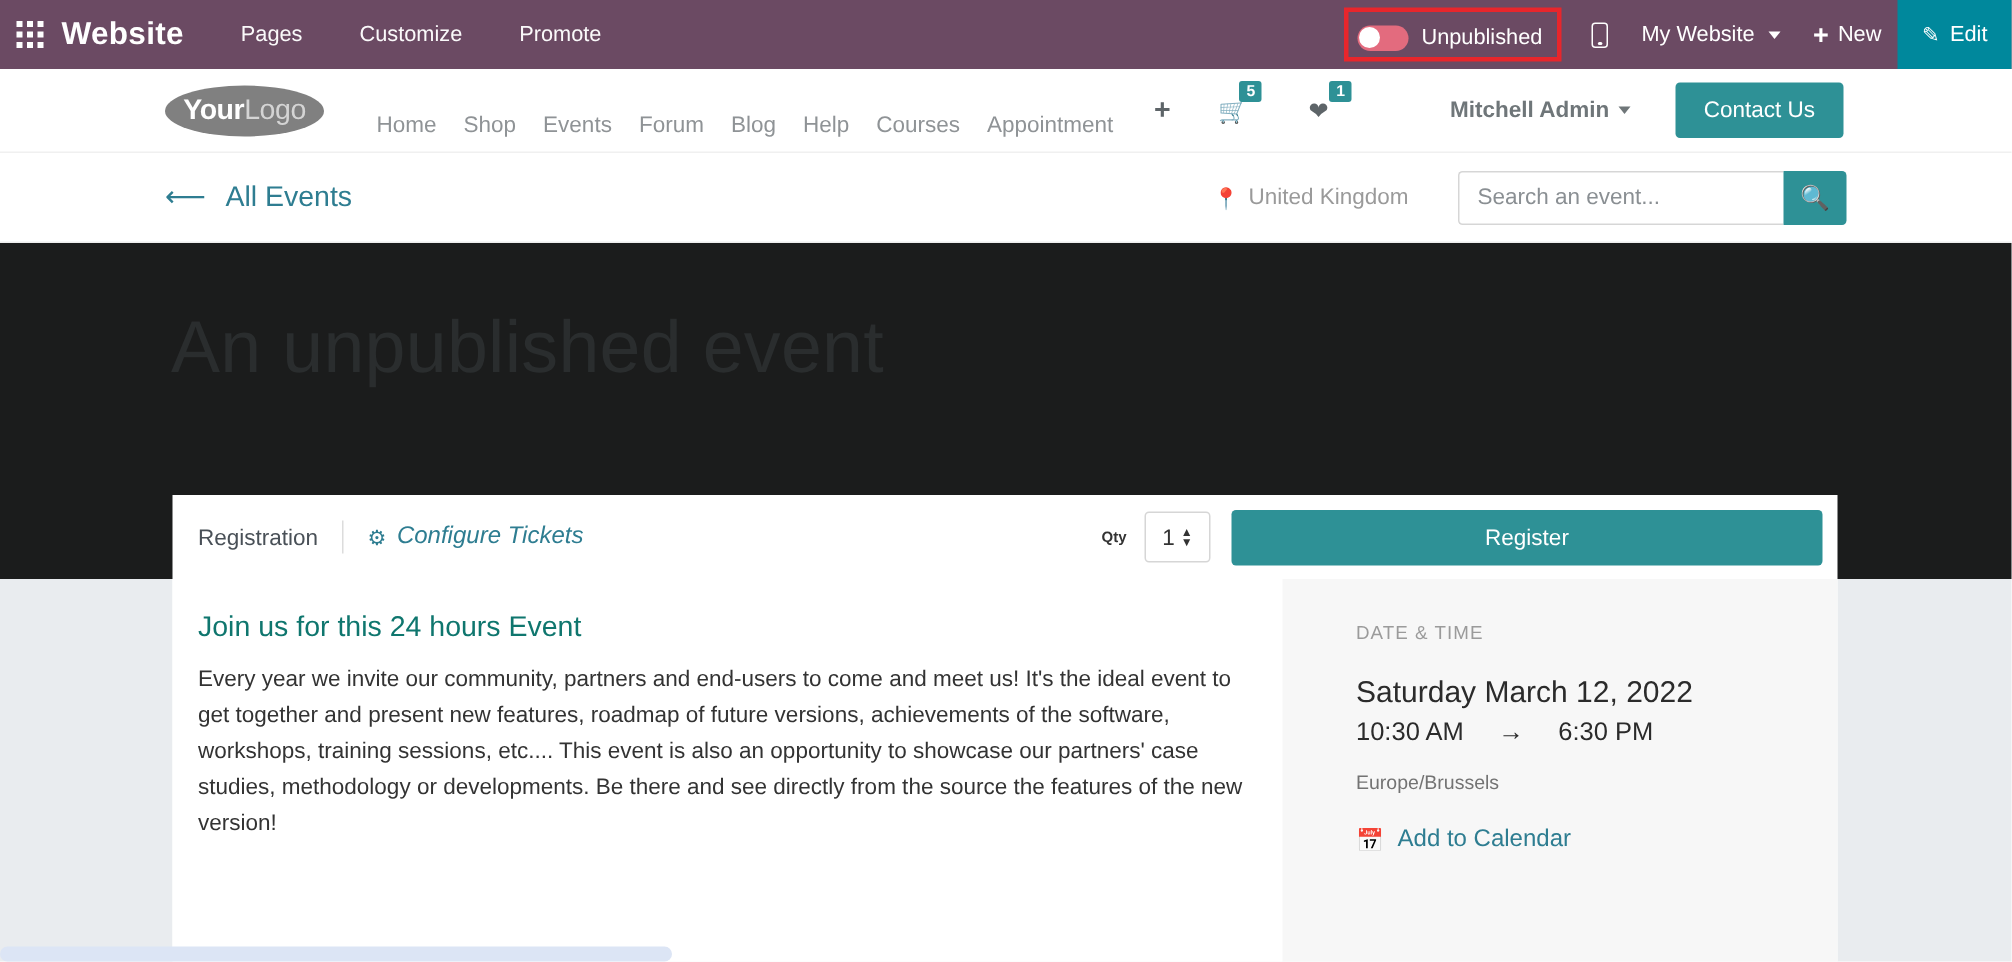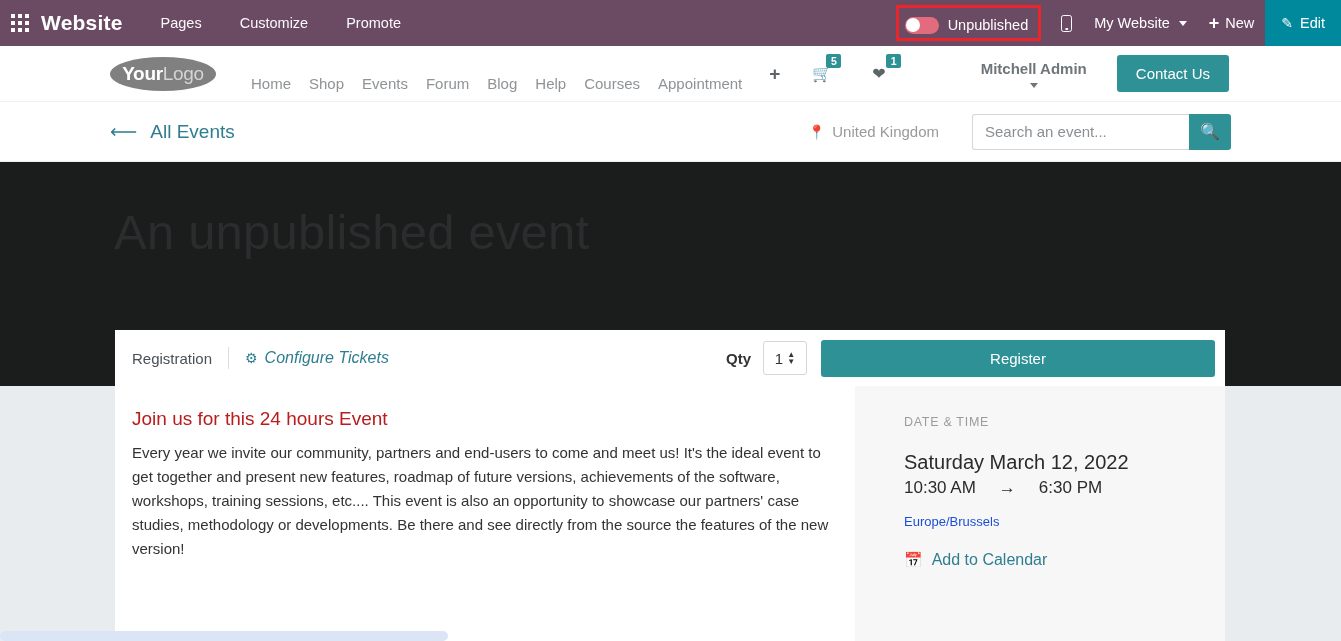--- a/index.html
+++ b/index.html
@@ -107,21 +107,21 @@
   .cart-wrap, .wish-wrap { position:relative; margin-left:20px; cursor:pointer; }
   .wish-wrap { margin-left:40px; }
   .badge {
     position:absolute; top:-10px; left:14px;
     background:#2e9196; color:#fff; font-size:10.5px; font-weight:bold;
     padding:1px 4px; border-radius:2px; min-width:15px; text-align:center;
   }
   .cart-glyph, .heart-glyph { font-size:16px; color:#5d6468; }
   .user-menu {
     margin-left:auto; font-size:15px; color:#6f7679; font-weight:bold;
-    display:flex; align-items:center; gap:6px; cursor:pointer;flex-direction:column;
+    display:flex; align-items:center; gap:6px; cursor:pointer;
   }
   .caret-dark {
     width:0;height:0;border-left:4.5px solid transparent;
     border-right:4.5px solid transparent;border-top:5px solid #6f7679;
   }
   .contact-btn {
     background:#2e9196; color:#fff; font-size:15px;
     padding:10px 19px; border-radius:3px; margin-left:30px; margin-right:112px;
     cursor:pointer;
   }
@@ -181,51 +181,51 @@
     height:56px; display:flex; align-items:center;
     padding-left:17px; padding-right:10px;
   }
   .reg-label { font-size:15px; color:#495057; }
   .reg-div { width:1px; height:22px; background:#dcdcdc; margin:0 16px; }
   .config-tickets {
     display:flex; align-items:center; gap:7px;
     color:#2e7d91; font-size:16px; font-style:italic; cursor:pointer;
   }
   .gear { font-size:14px; font-style:normal; }
-  .qty-label { margin-left:auto; font-size:15px; font-weight:bold; color:#333; }
+  .qty-label { margin-left:auto; font-size:10px; font-weight:bold; color:#333; }
   .qty-box {
     margin-left:12px; width:44px; height:34px;
     border:1px solid #d6d6d6; border-radius:3px;
     display:flex; align-items:center; justify-content:center; gap:4px;
     font-size:15px; color:#333; cursor:pointer;
   }
   .spin { display:flex; flex-direction:column; gap:1px; font-size:8px; line-height:6px; color:#333; }
   .register-btn {
     margin-left:14px; width:394px; height:37px;
     background:#2e9196; color:#fff; font-size:15px;
     display:flex; align-items:center; justify-content:center;
     border-radius:3px; cursor:pointer;
   }
   .card-cols { display:flex; height:255px; }
   .col-main {
     width:740px; padding:22px 24px 0 17px; background:#ffffff;
   }
-  .ev-head { font-size:19px; color:#b91c1c; margin-bottom:11px; }
+  .ev-head { font-size:19px; color:#0f766e; margin-bottom:11px; }
   .ev-body {
     font-size:15px; line-height:24px; color:#333333;
   }
   .col-side {
     width:370px; background:#f7f7f7; padding:29px 15px 0 49px;
   }
   .side-head {
     font-size:12.5px; letter-spacing:.7px; color:#9b9b9b; margin-bottom:22px;
   }
   .side-date { font-size:20px; color:#2b2b2b; margin-bottom:4px; }
   .side-time { font-size:17px; color:#2b2b2b; display:flex; align-items:center; gap:23px; }
-  .side-tz { font-size:13px; color:#1d4ed8; margin-top:16px; }
+  .side-tz { font-size:13px; color:#737373; margin-top:16px; }
   .add-cal {
     margin-top:22px; display:flex; align-items:center; gap:9px;
     color:#2e7d91; font-size:16px; cursor:pointer;
   }
   .cal-glyph { font-size:15px; }
 
   
   .hscroll {
     position:absolute; left:0; bottom:0; width:1341px; height:11px;
     background:transparent;

